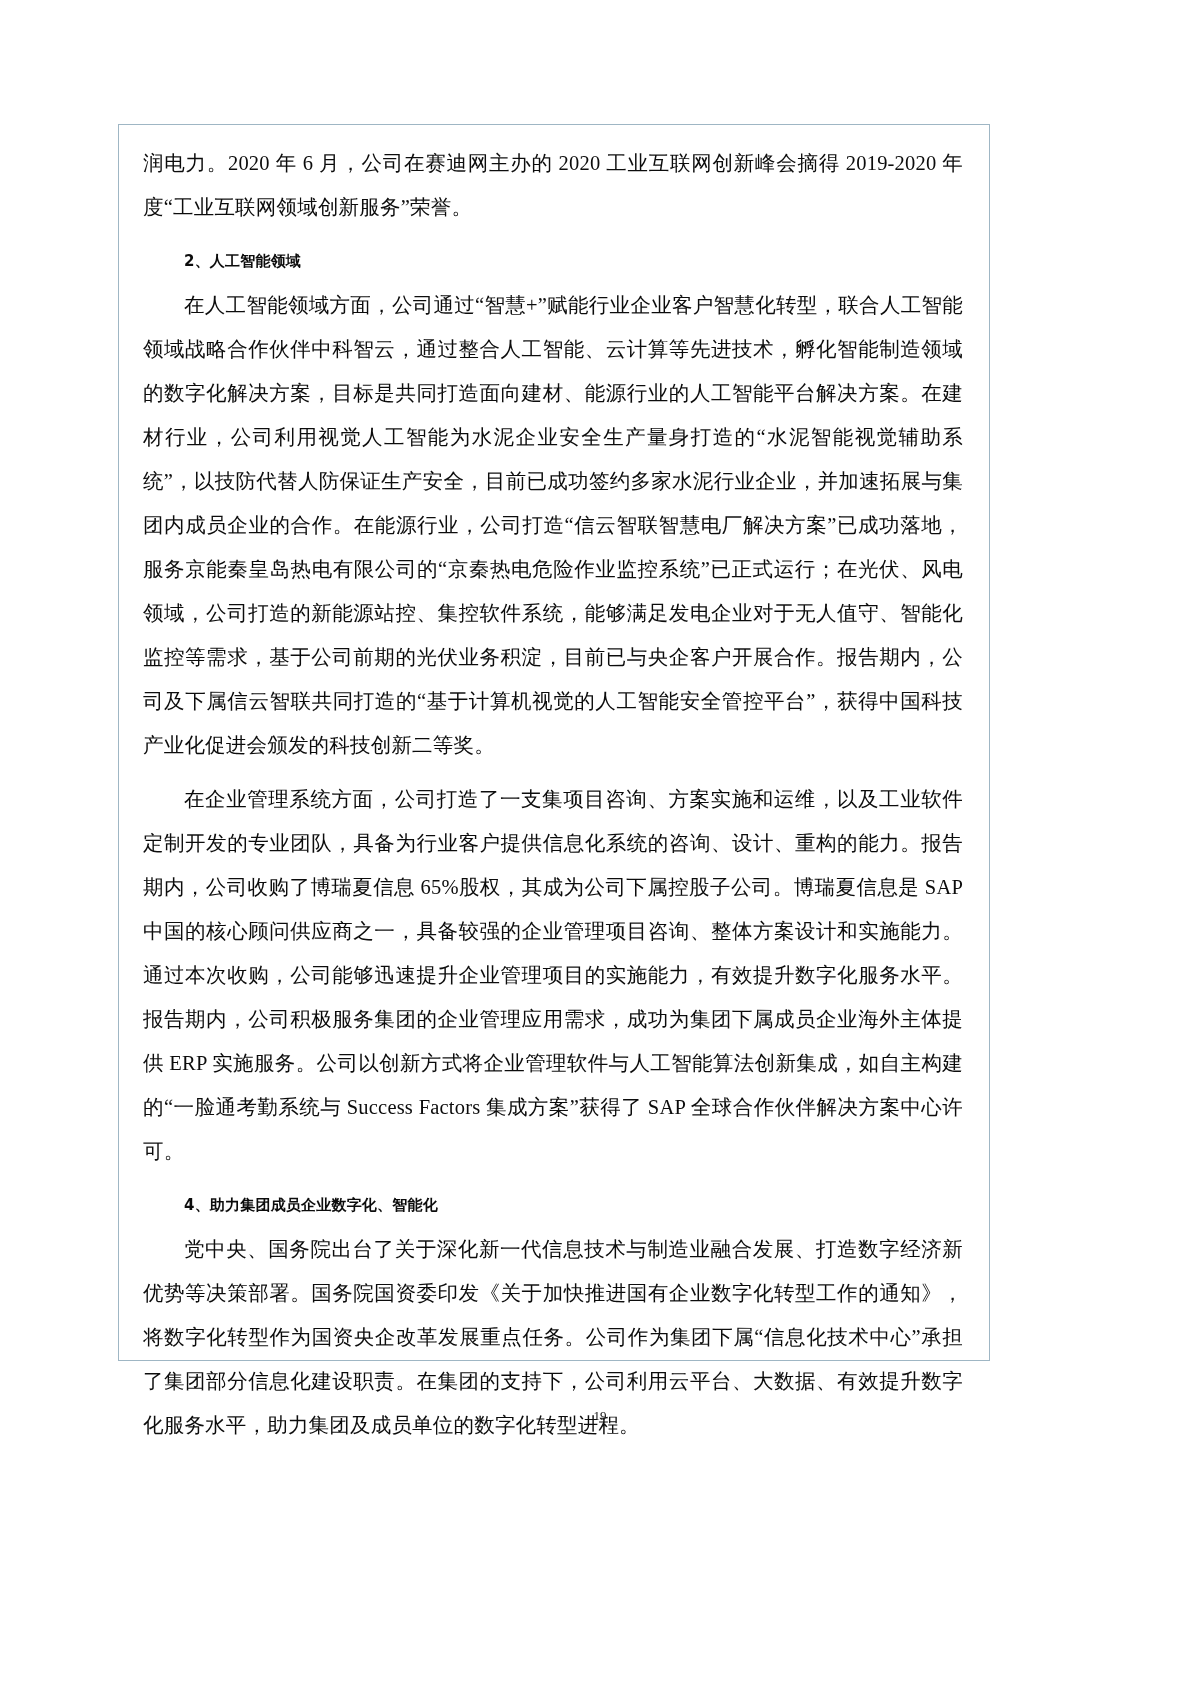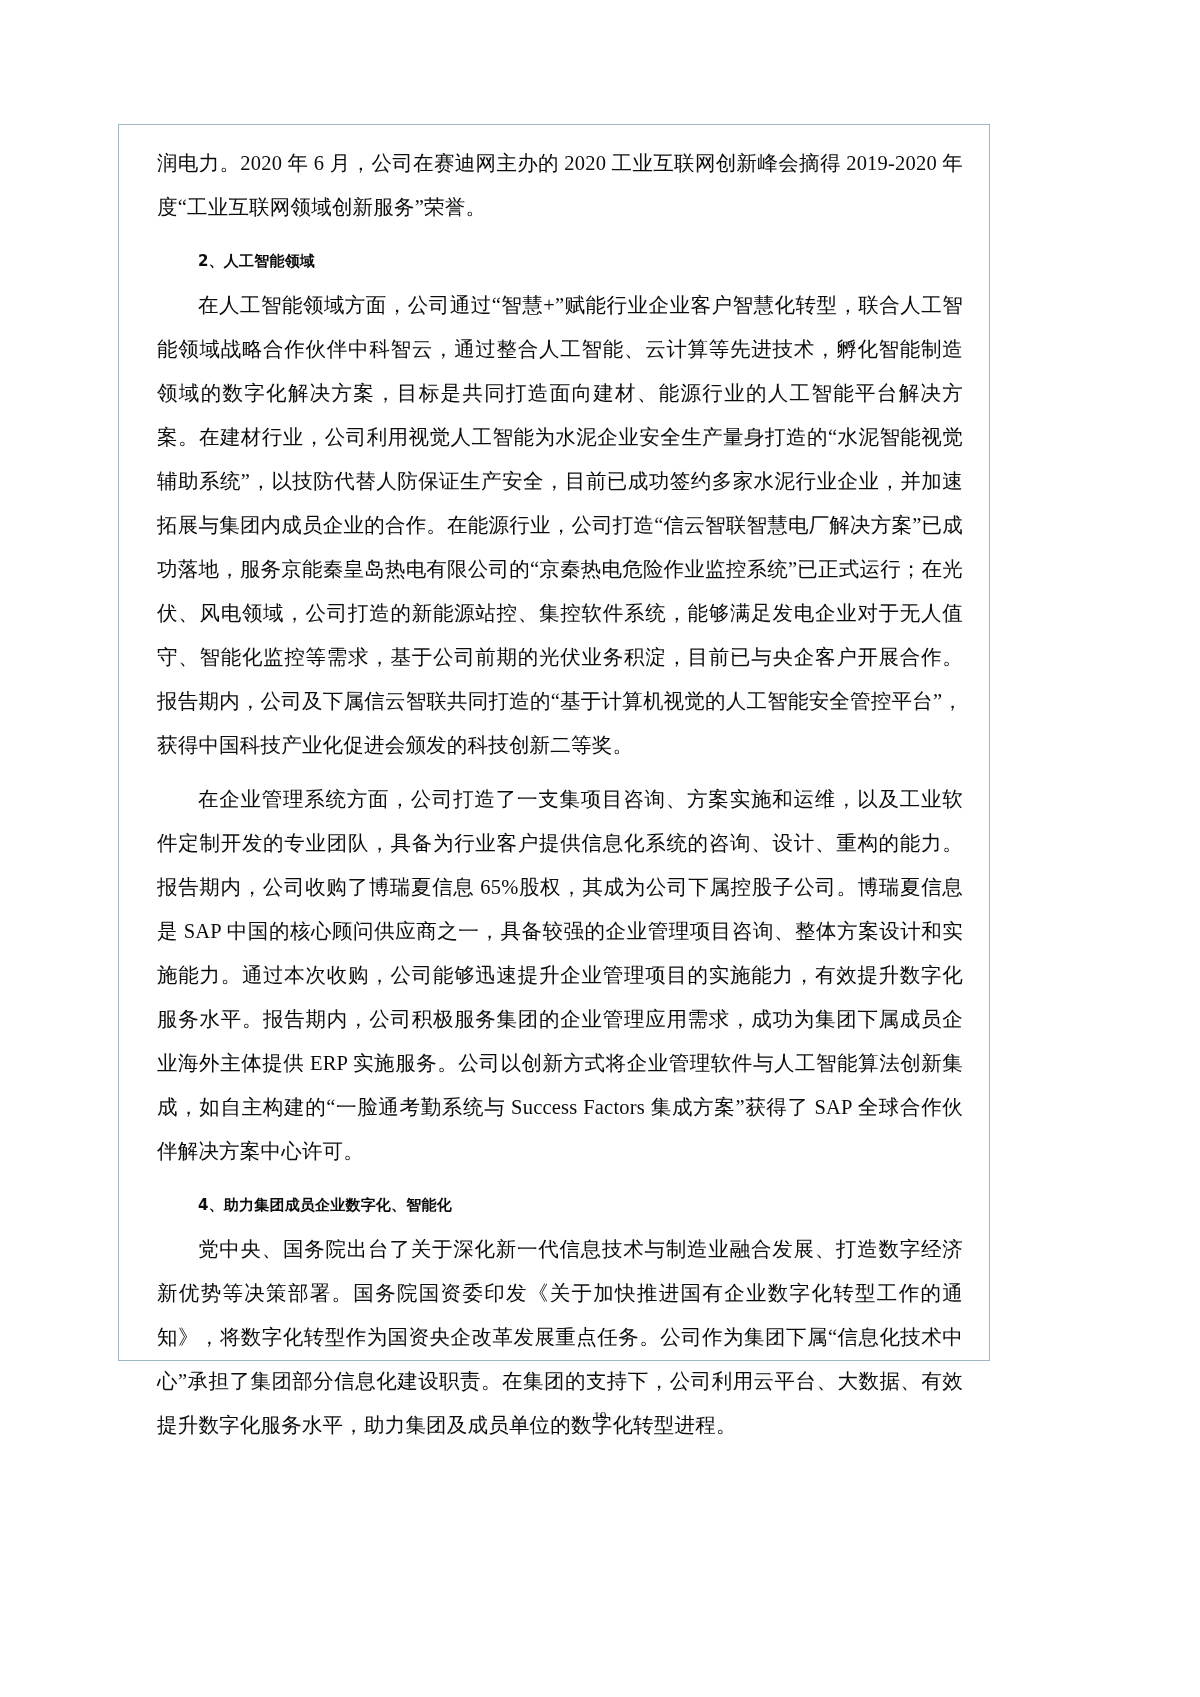--- a/index.html
+++ b/index.html
@@ -20,21 +20,21 @@
     box-sizing: border-box;
   }
   .content-frame {
     position: absolute;
     left: 118px;
     top: 124px;
     width: 872px;
     height: 1237px;
     border: 1px solid #9fb6c4;
     box-sizing: border-box;
-    padding: 16px 26px 10px 38px;
+    padding: 16px 26px 10px 24px;
   }
   .para {
     font-size: 20.5px;
     line-height: 44px;
     color: #0c0c0c;
     text-align: justify;
     text-justify: inter-ideograph;
     margin: 0;
     letter-spacing: 0.2px;
   }

